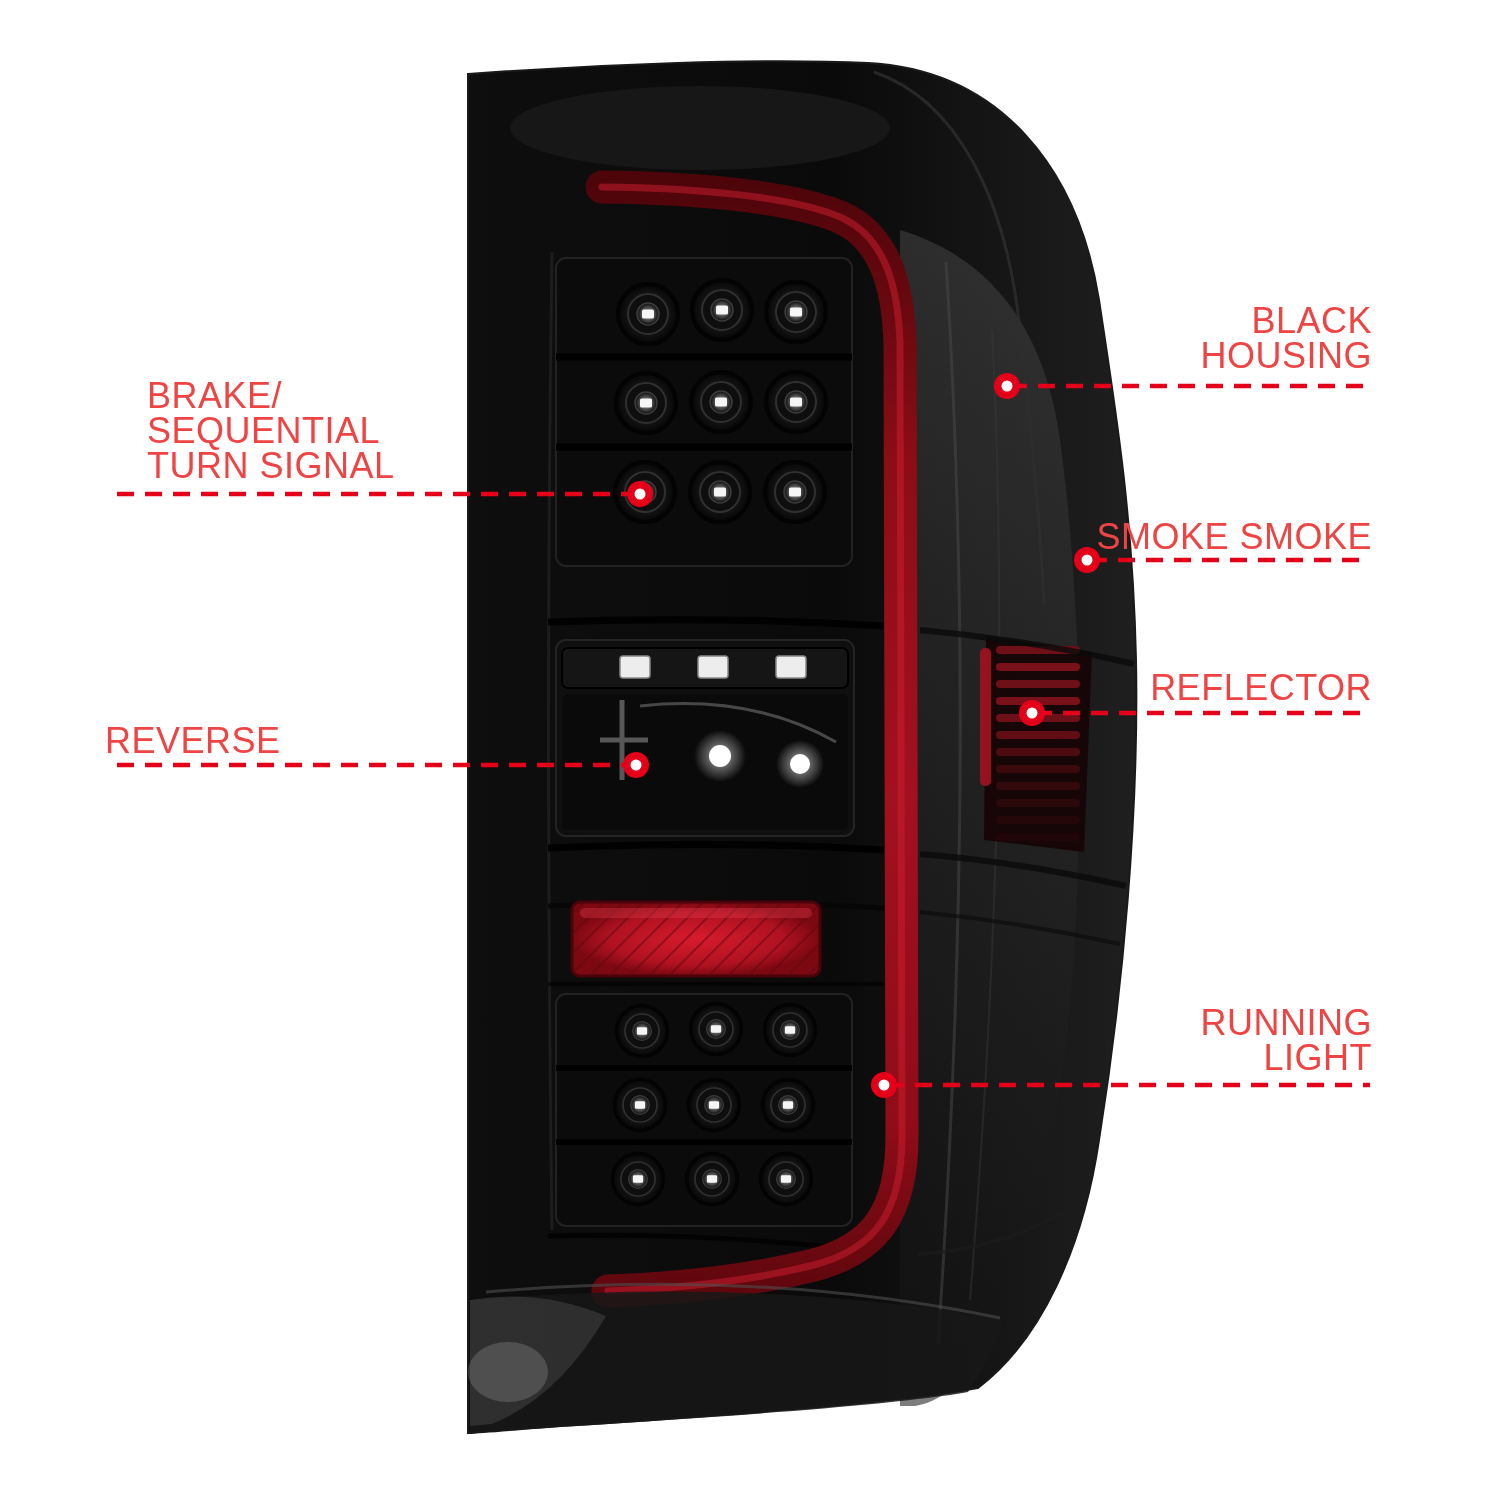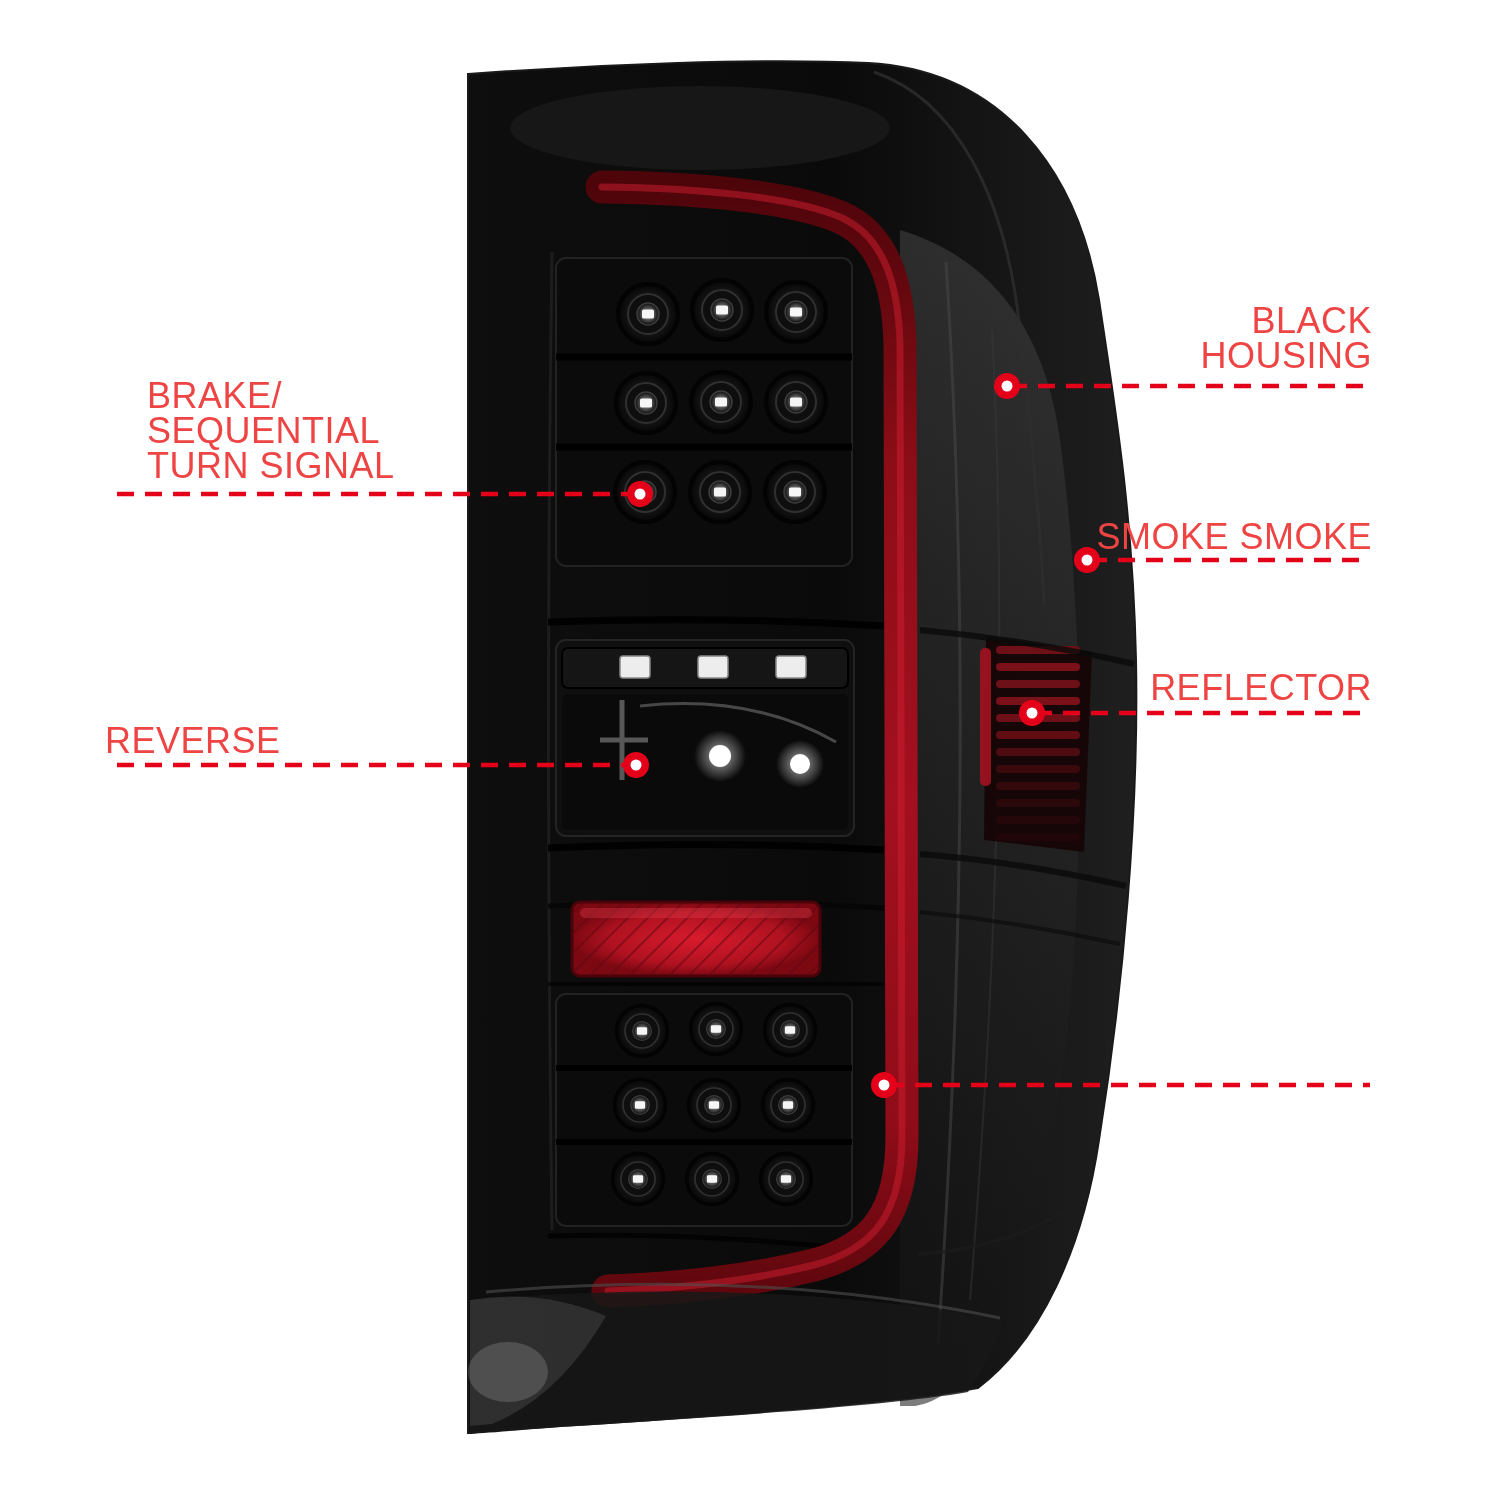--- a/index.html
+++ b/index.html
@@ -239,14 +239,16 @@
 
   <div id="label-reverse" class="callout-label left">REVERSE</div>
 
   <div id="label-housing" class="callout-label right">BLACK
 HOUSING</div>
 
   <div id="label-smoke" class="callout-label right">SMOKE SMOKE</div>
 
   <div id="label-reflect" class="callout-label right">REFLECTOR</div>
 
+  <div id="label-running" class="callout-label right">RUNNING
+LIGHT</div>
 
 </div>
 
 </body></html>

